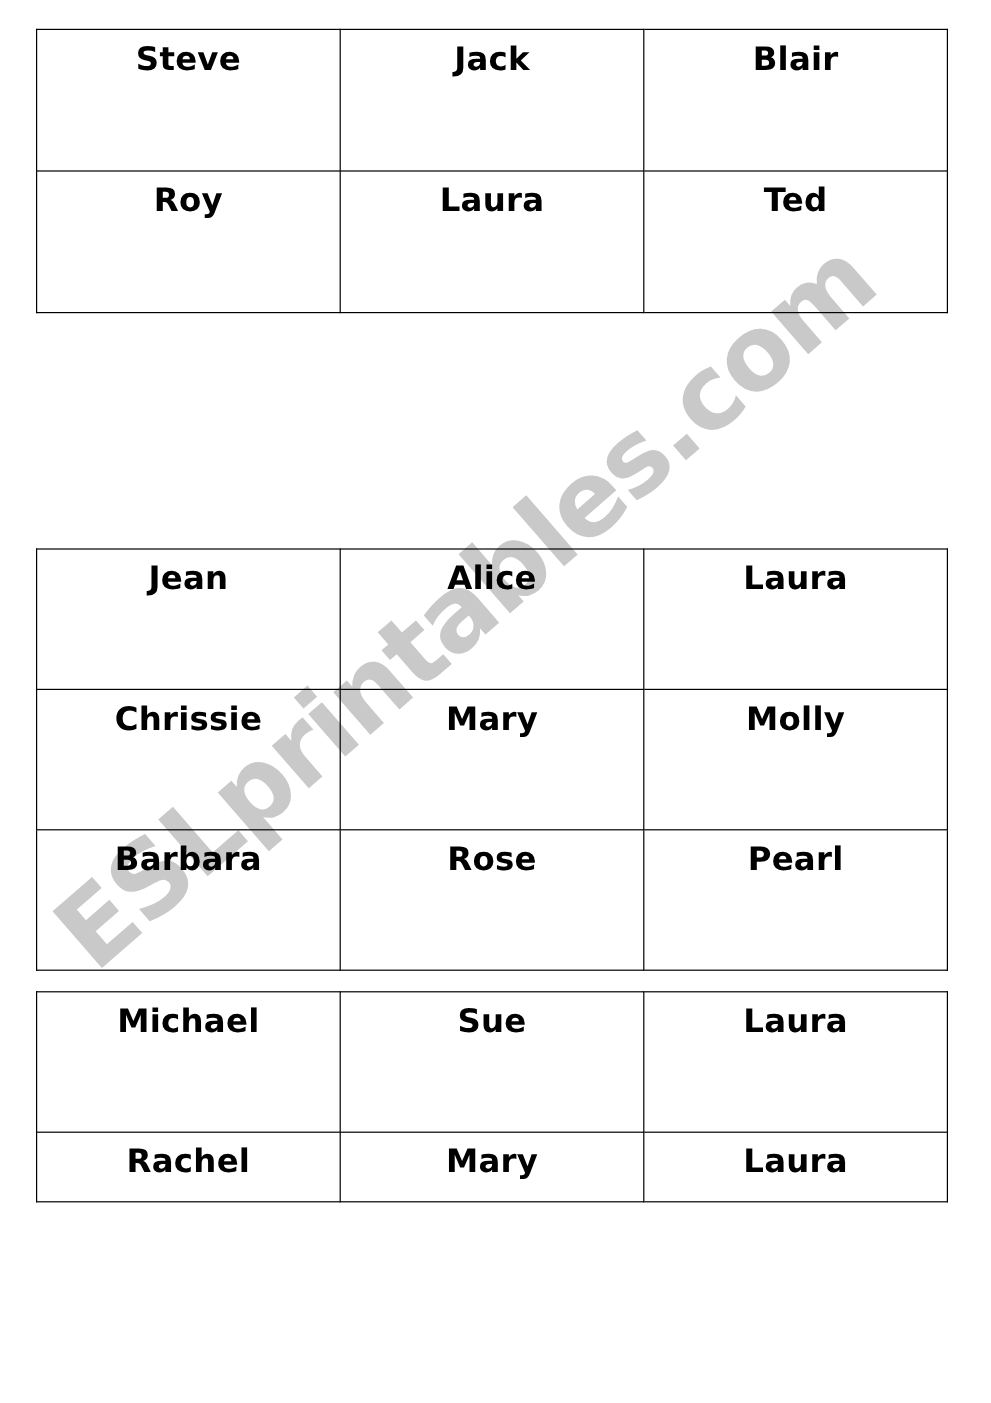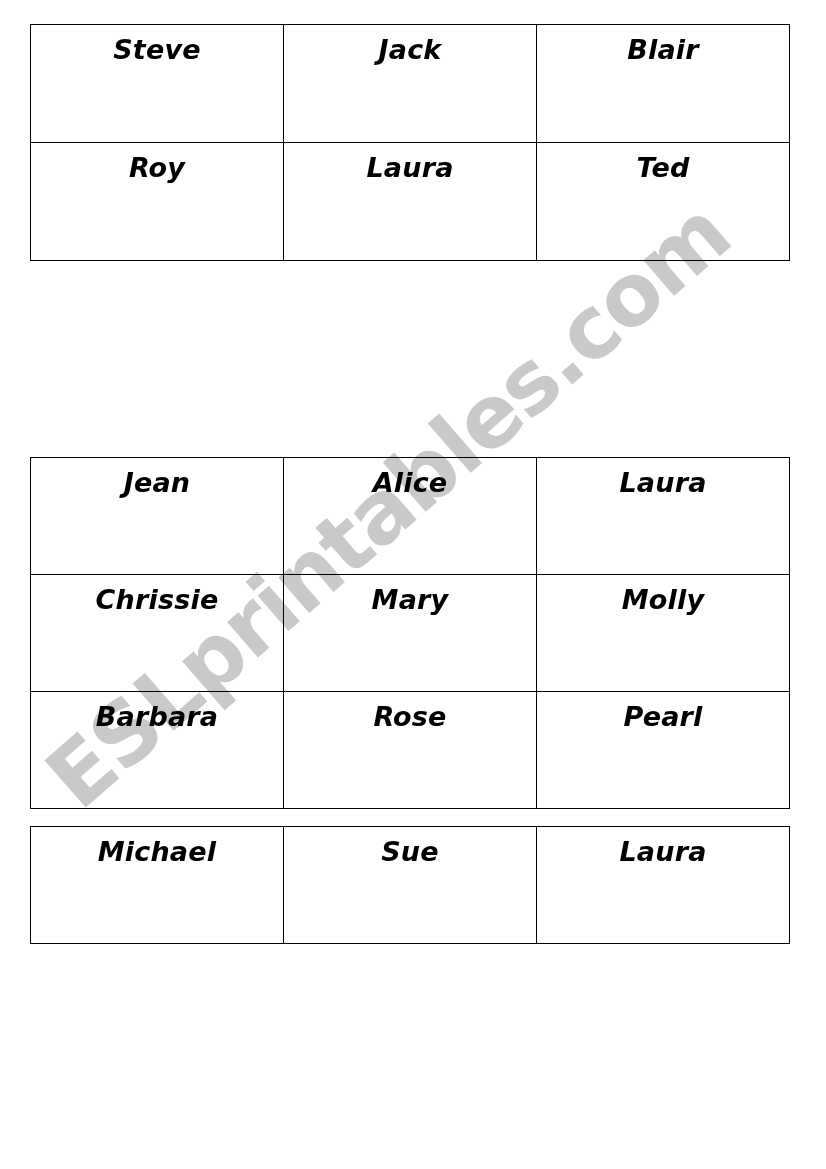--- a/index.html
+++ b/index.html
@@ -42,21 +42,20 @@
   }
 
   
   .name-table {
     position: absolute;
     left: 30px;
     width: 760px;
     border-collapse: collapse;
     table-layout: fixed;
     z-index: 2;
-    font-style: italic;
   }
   .name-table td {
     border: 1.4px solid #000000;
     padding: 0;
     vertical-align: top;
     background: transparent;
   }
   .cell-label {
     display: block;
     text-align: center;
@@ -161,16 +160,27 @@
         <td>
           <span class="cell-label">Michael</span>
         </td>
         <td>
           <span class="cell-label">Sue</span>
         </td>
         <td>
           <span class="cell-label">Laura</span>
         </td>
       </tr>
+      <tr class="row-short">
+        <td>
+          <span class="cell-label">Rachel</span>
+        </td>
+        <td>
+          <span class="cell-label">Mary</span>
+        </td>
+        <td>
+          <span class="cell-label">Laura</span>
+        </td>
+      </tr>
     </tbody>
   </table>
 
 </div>
 
 </body></html>

